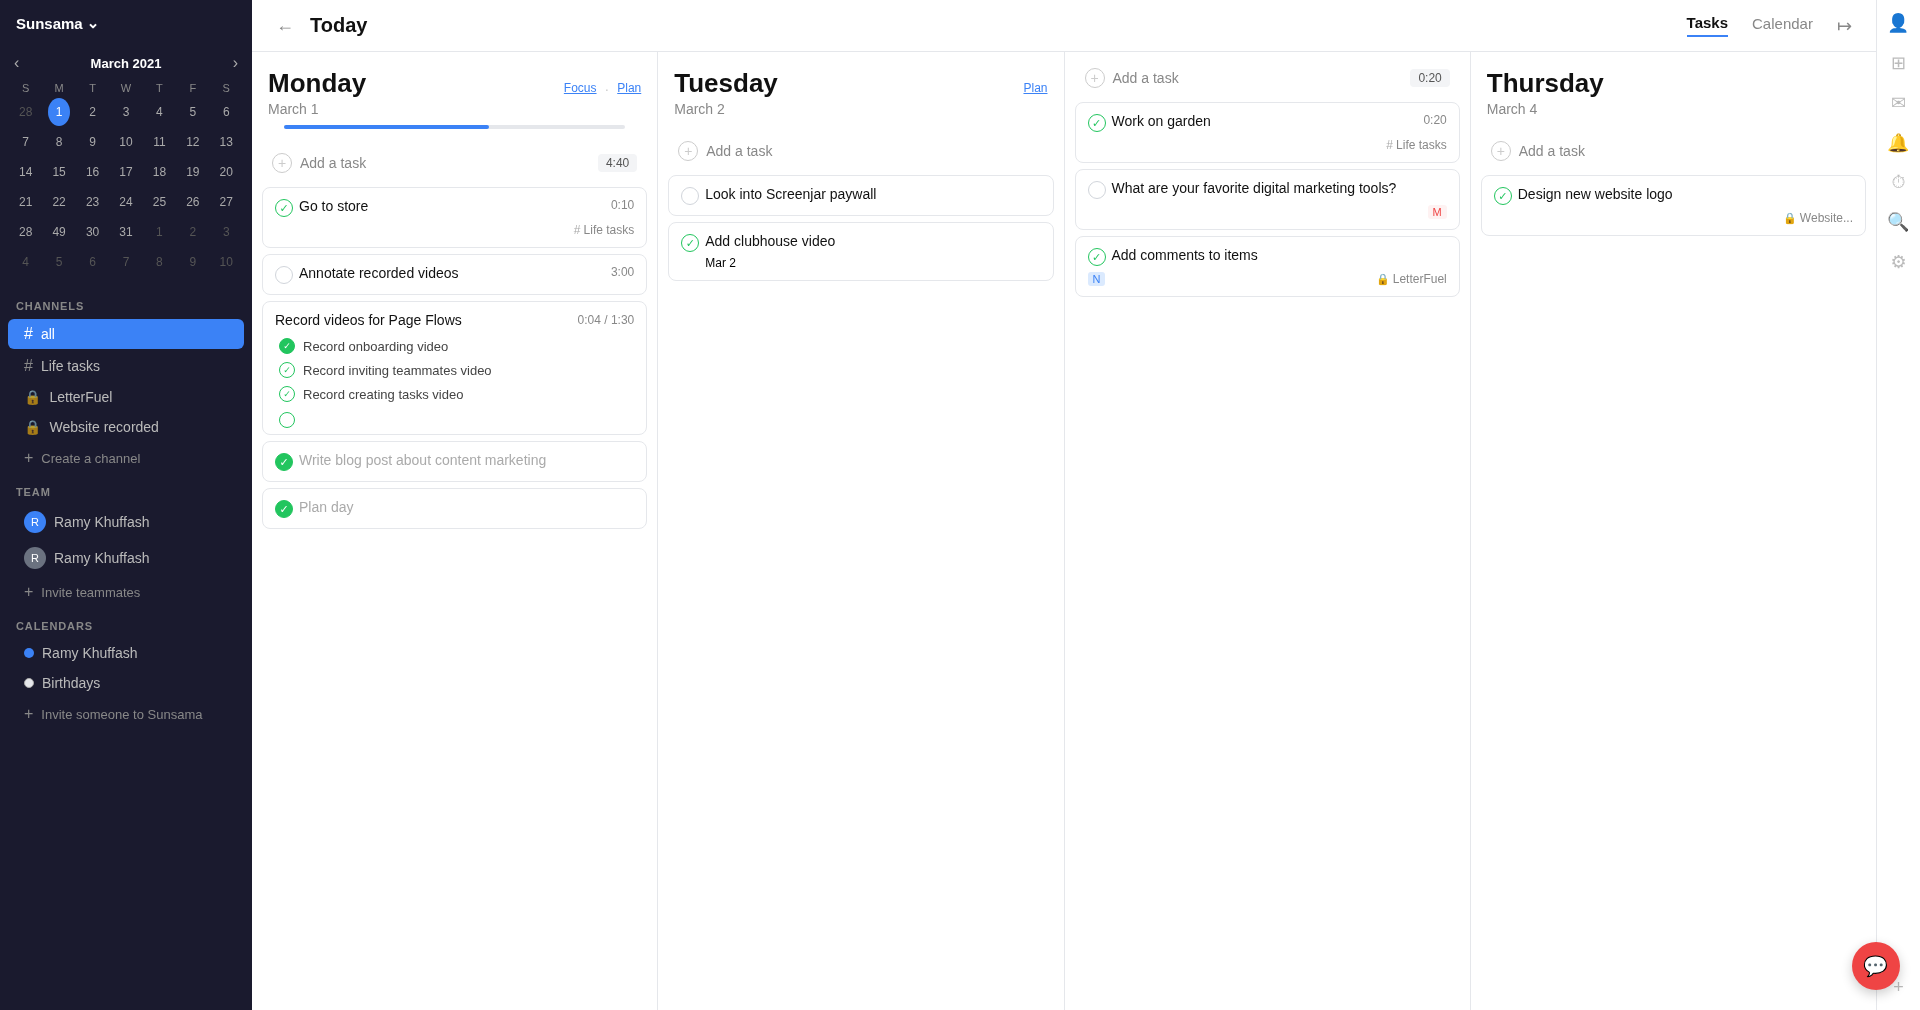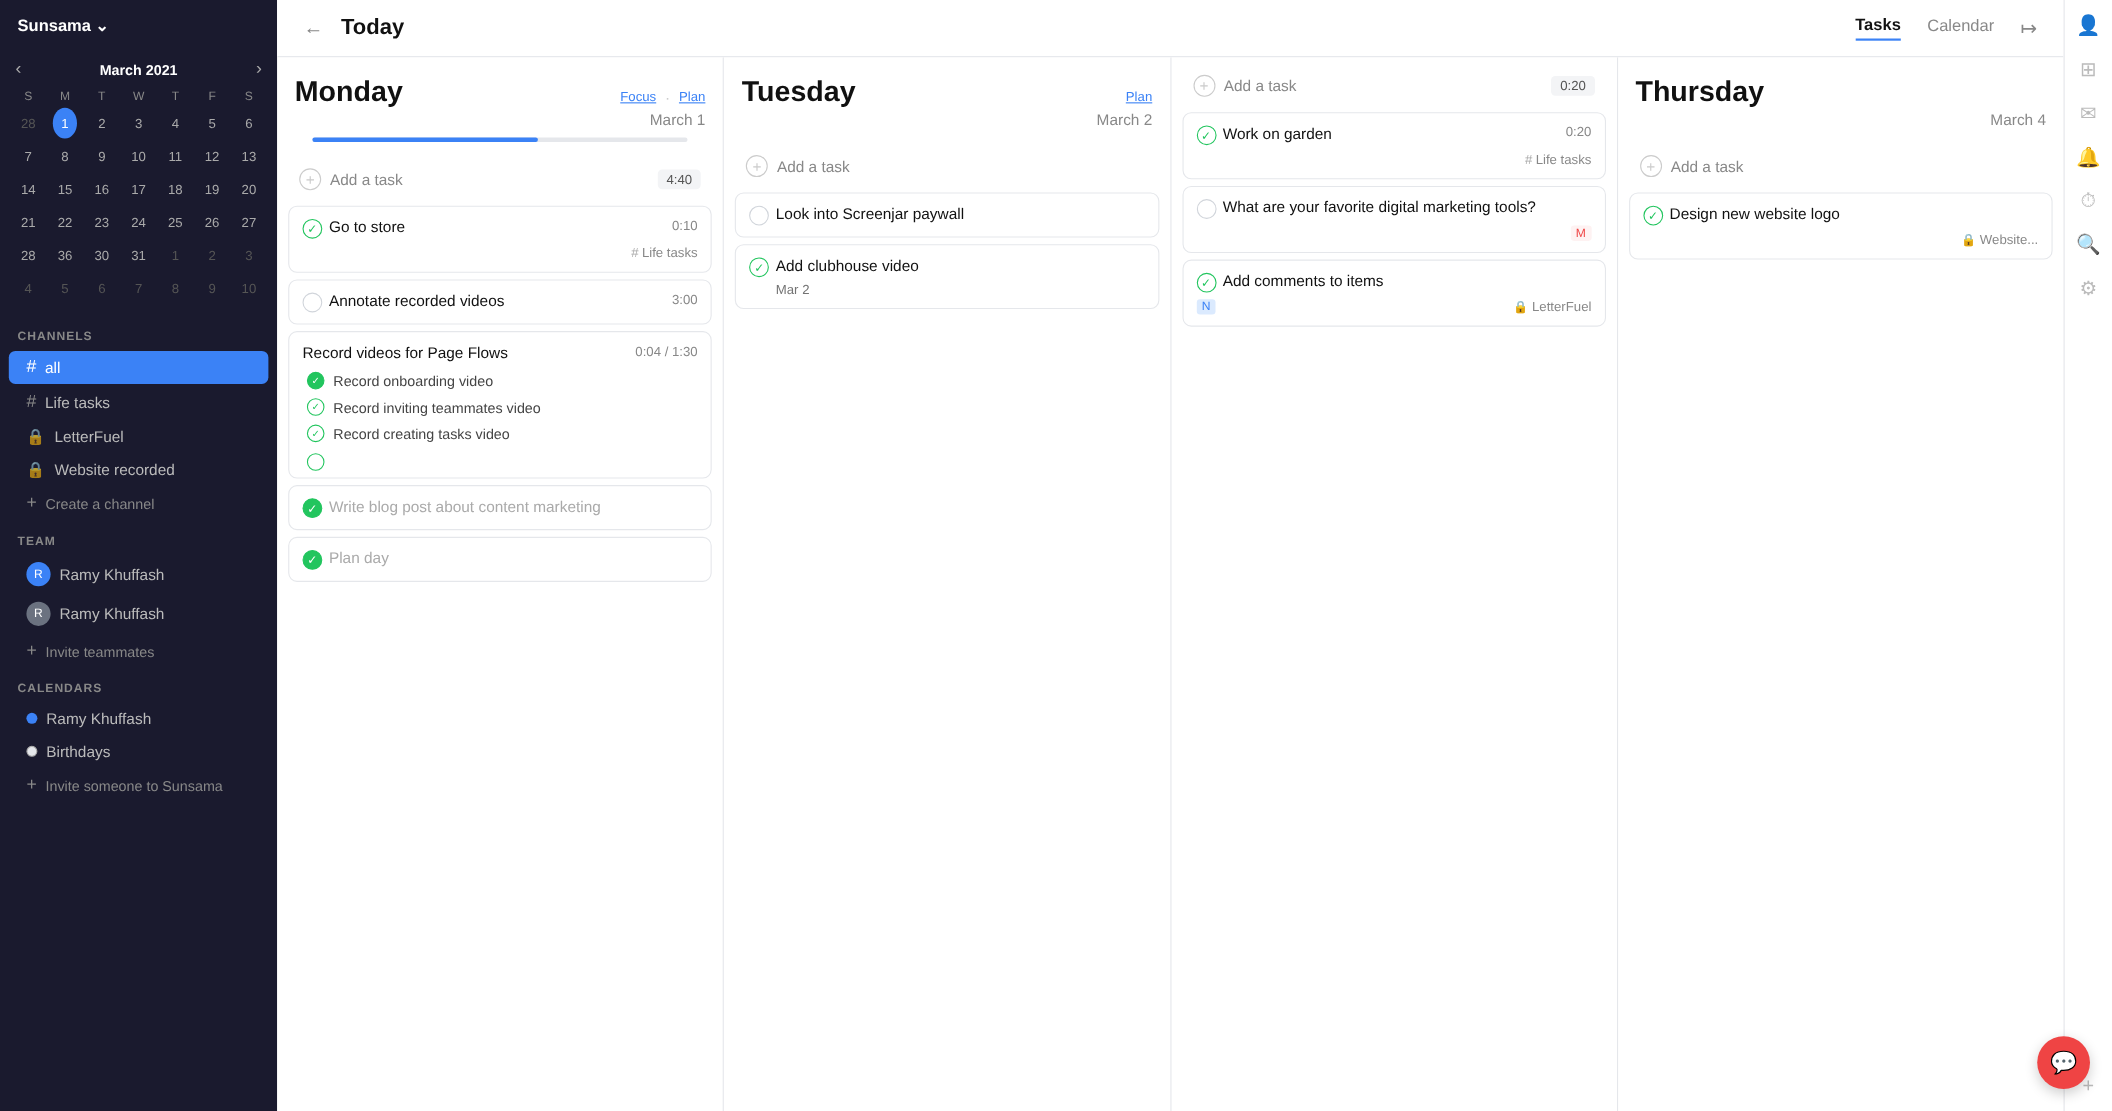--- a/index.html
+++ b/index.html
@@ -66,21 +66,21 @@
     
     #icon-rail { width: 44px; background: #fff; border-left: 1px solid #e5e7eb; display: flex; flex-direction: column; align-items: center; padding-top: 12px; gap: 18px; color: #bbb; font-size: 18px; }
     #icon-rail span { cursor: pointer; }
 
     
     #calendar-area { display: flex; flex: 1; overflow-x: auto; overflow-y: auto; }
 
     .day-column { min-width: 300px; flex: 1; border-right: 1px solid #e5e7eb; display: flex; flex-direction: column; }
     .day-column:last-child { border-right: none; }
 
-    .day-header { padding: 16px 16px 8px; text-align: right; }
+    .day-header { padding: 16px 16px 8px; }
     .day-name { font-size: 26px; font-weight: 700; color: #111; }
     .day-date { font-size: 14px; color: #888; margin-top: 2px; }
     .day-action-btn { font-size: 12px; color: #3b82f6; cursor: pointer; text-decoration: underline; }
     .day-progress-bar { height: 4px; background: #e5e7eb; margin: 8px 16px 0; border-radius: 2px; }
     .day-progress-fill { height: 100%; background: #3b82f6; border-radius: 2px; }
 
     .day-tasks { flex: 1; overflow-y: auto; padding: 8px 10px; }
 
     .add-task-row { display: flex; align-items: center; justify-content: space-between; padding: 8px 10px; margin-bottom: 6px; cursor: pointer; border-radius: 6px; }
     .add-task-left { display: flex; align-items: center; color: #888; font-size: 14px; gap: 8px; }
@@ -113,21 +113,21 @@
     .subtask-empty { height: 28px; display: flex; align-items: center; padding: 0 12px 0 16px; }
     .check-circle-small { width: 16px; height: 16px; border-radius: 50%; border: 1.5px solid #22c55e; display: inline-flex; align-items: center; justify-content: center; flex-shrink: 0; }
     .check-circle-small.filled { background: #22c55e; }
     .check-circle-small.filled::after { content: '✓'; font-size: 9px; color: #fff; }
     .check-circle-small.outline::after { content: '✓'; font-size: 9px; color: #22c55e; }
 
     
     .task-card.completed .task-title { color: #aaa; }
 
     
-    .sub-date { font-size: 12px; color: #737373; margin-top: 4px; margin-left: 24px; }
+    .sub-date { font-size: 12px; color: #000000; margin-top: 4px; margin-left: 24px; }
 
     
     .integration-icon { font-size: 12px; background: #fee2e2; color: #ef4444; padding: 1px 4px; border-radius: 3px; }
     .integration-icon.blue { background: #dbeafe; color: #3b82f6; }
 
     
     #chat-btn { position: fixed; bottom: 20px; right: 20px; width: 48px; height: 48px; background: #ef4444; border-radius: 50%; display: flex; align-items: center; justify-content: center; color: #fff; font-size: 20px; cursor: pointer; box-shadow: 0 4px 12px rgba(0,0,0,0.2); }
   </style>
 </head>
 <body>
@@ -180,21 +180,21 @@
 
       <div class="cal-day">21</div>
       <div class="cal-day">22</div>
       <div class="cal-day">23</div>
       <div class="cal-day">24</div>
       <div class="cal-day">25</div>
       <div class="cal-day">26</div>
       <div class="cal-day">27</div>
 
       <div class="cal-day">28</div>
-      <div class="cal-day">36</div>
+      <div class="cal-day">49</div>
       <div class="cal-day">30</div>
       <div class="cal-day">31</div>
       <div class="cal-day other-month">1</div>
       <div class="cal-day other-month">2</div>
       <div class="cal-day other-month">3</div>
 
       <div class="cal-day other-month">4</div>
       <div class="cal-day other-month">5</div>
       <div class="cal-day other-month">6</div>
       <div class="cal-day other-month">7</div>

